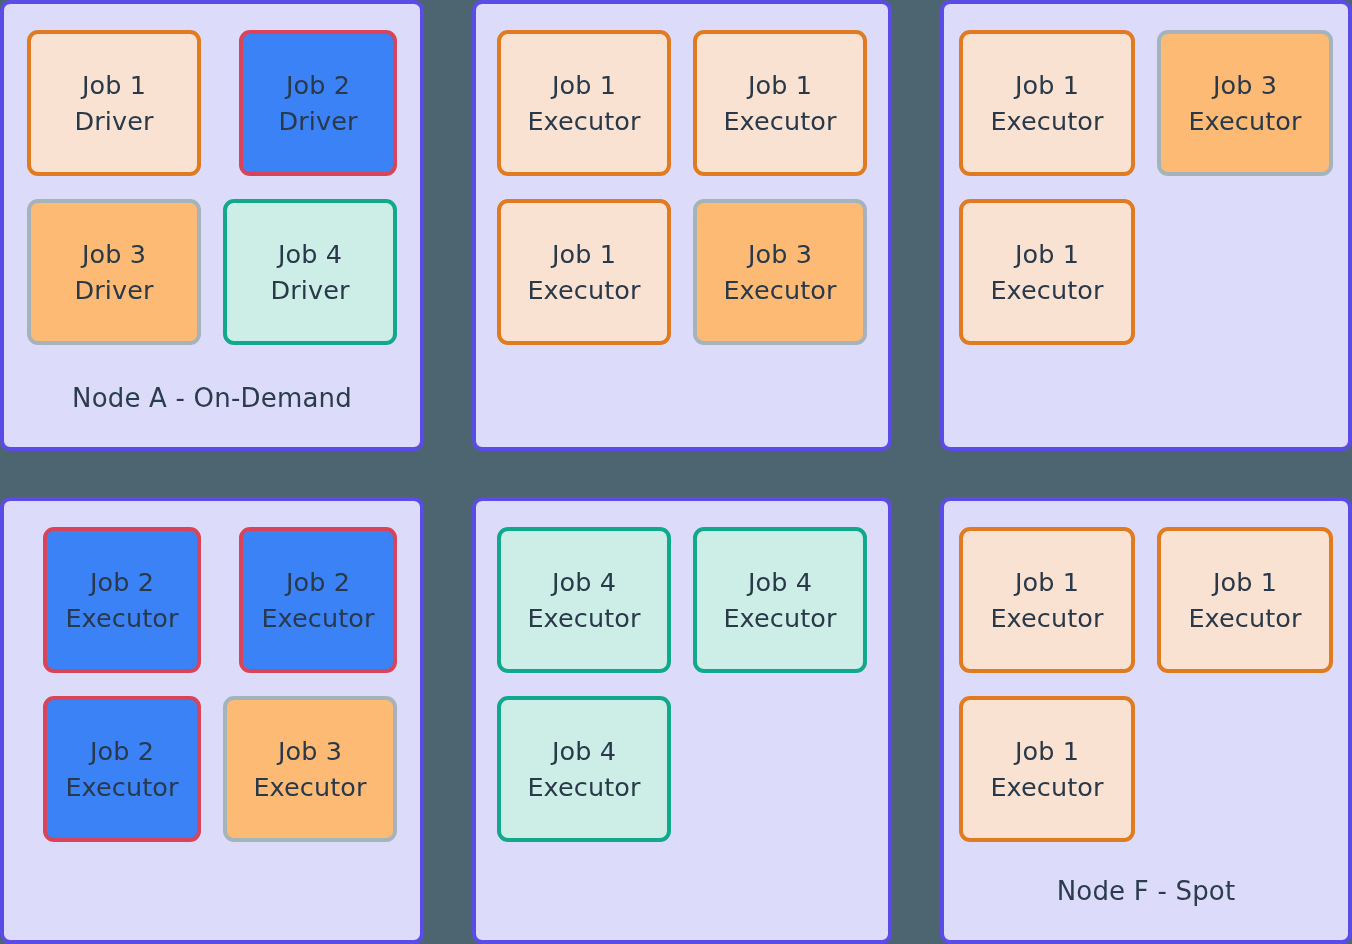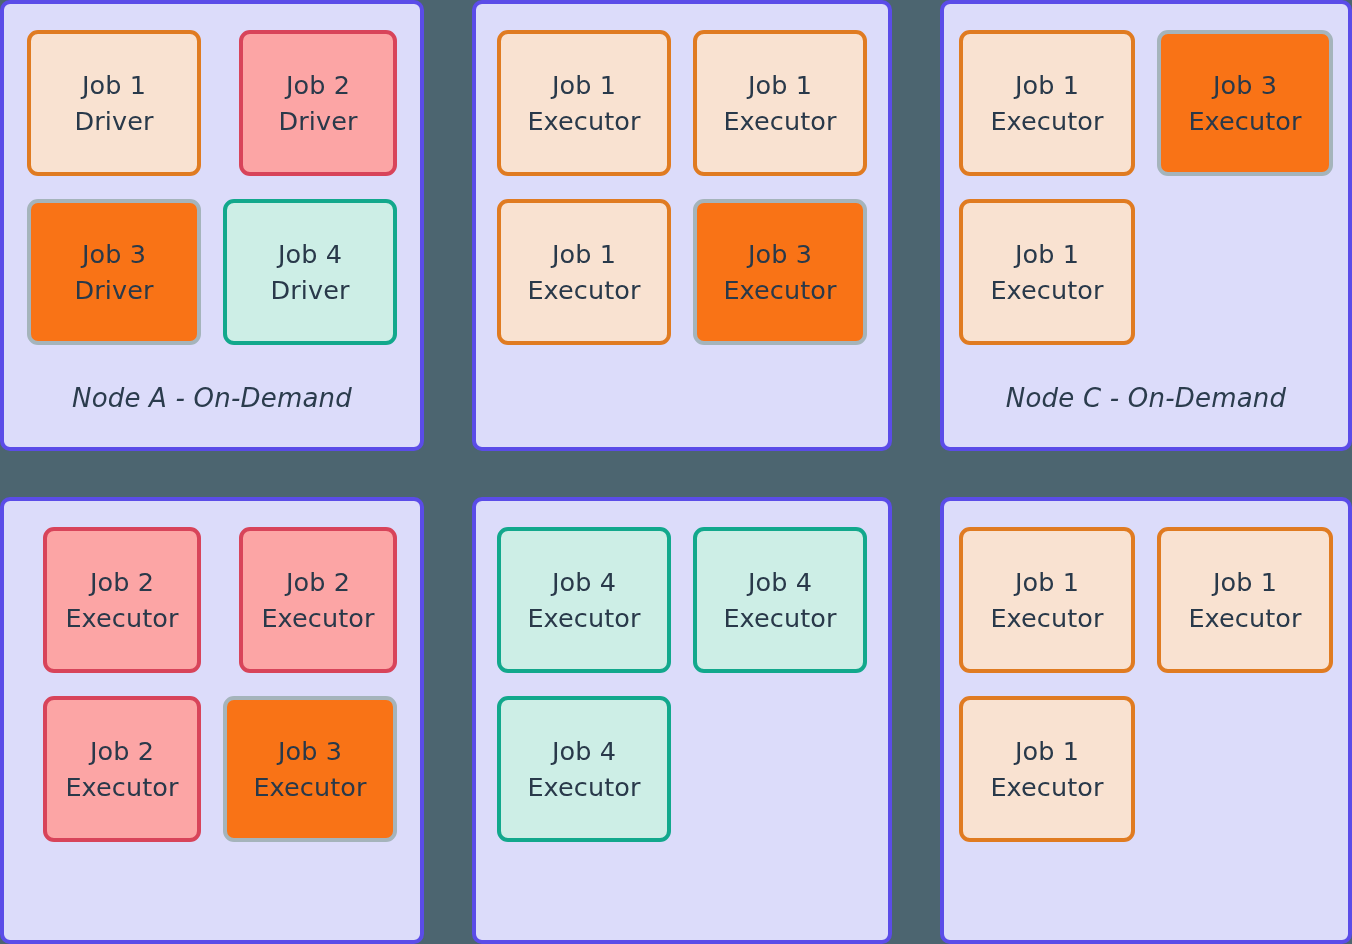--- a/index.html
+++ b/index.html
@@ -73,37 +73,36 @@
 
   .job .l1, .job .l2 { display: block; white-space: nowrap; }
 
   .job.empty {
     border: none;
     background: transparent;
   }
 
   
   .job.job1 { border-color: #e07b21; background: #f9e2d1; }
-  .job.job2 { border-color: #d8445a; background: #fca5a5; margin-left: 16px; }
-  .job.job3 { border-color: #a5b4bb; background: #f97316; }
+  .job.job2 { border-color: #d8445a; background: #3b82f6; margin-left: 16px; }
+  .job.job3 { border-color: #a5b4bb; background: #fdba74; }
   .job.job4 { border-color: #12a88c; background: #cdeee6; }
 
   .node-label {
     margin-top: auto;
     margin-bottom: 0;
     font-size: 26px;
     color: #2b3c4d;
     letter-spacing: 0.2px;
     white-space: nowrap;
     position: absolute;
     left: 0;
     right: 0;
     text-align: center;
     bottom: 34px;
-    font-style: italic;
   }
 </style>
 </head>
 <body>
 
 <div id="diagram">
 
   <div class="node n-a">
     <div class="slot-grid">
       <div class="job job1">
@@ -159,21 +158,20 @@
       </div>
       <div class="job job1">
         <span class="l1">Job 1</span>
         <span class="l2">Executor</span>
       </div>
       <div class="job empty">
         <span class="l1"></span>
         <span class="l2"></span>
       </div>
     </div>
-    <div class="node-label">Node C - On-Demand</div>
   </div>
 
   <div class="node n-d">
     <div class="slot-grid">
       <div class="job job2">
         <span class="l1">Job 2</span>
         <span class="l2">Executor</span>
       </div>
       <div class="job job2">
         <span class="l1">Job 2</span>
@@ -223,15 +221,16 @@
       </div>
       <div class="job job1">
         <span class="l1">Job 1</span>
         <span class="l2">Executor</span>
       </div>
       <div class="job empty">
         <span class="l1"></span>
         <span class="l2"></span>
       </div>
     </div>
+    <div class="node-label">Node F - Spot</div>
   </div>
 
 </div>
 
 </body></html>

